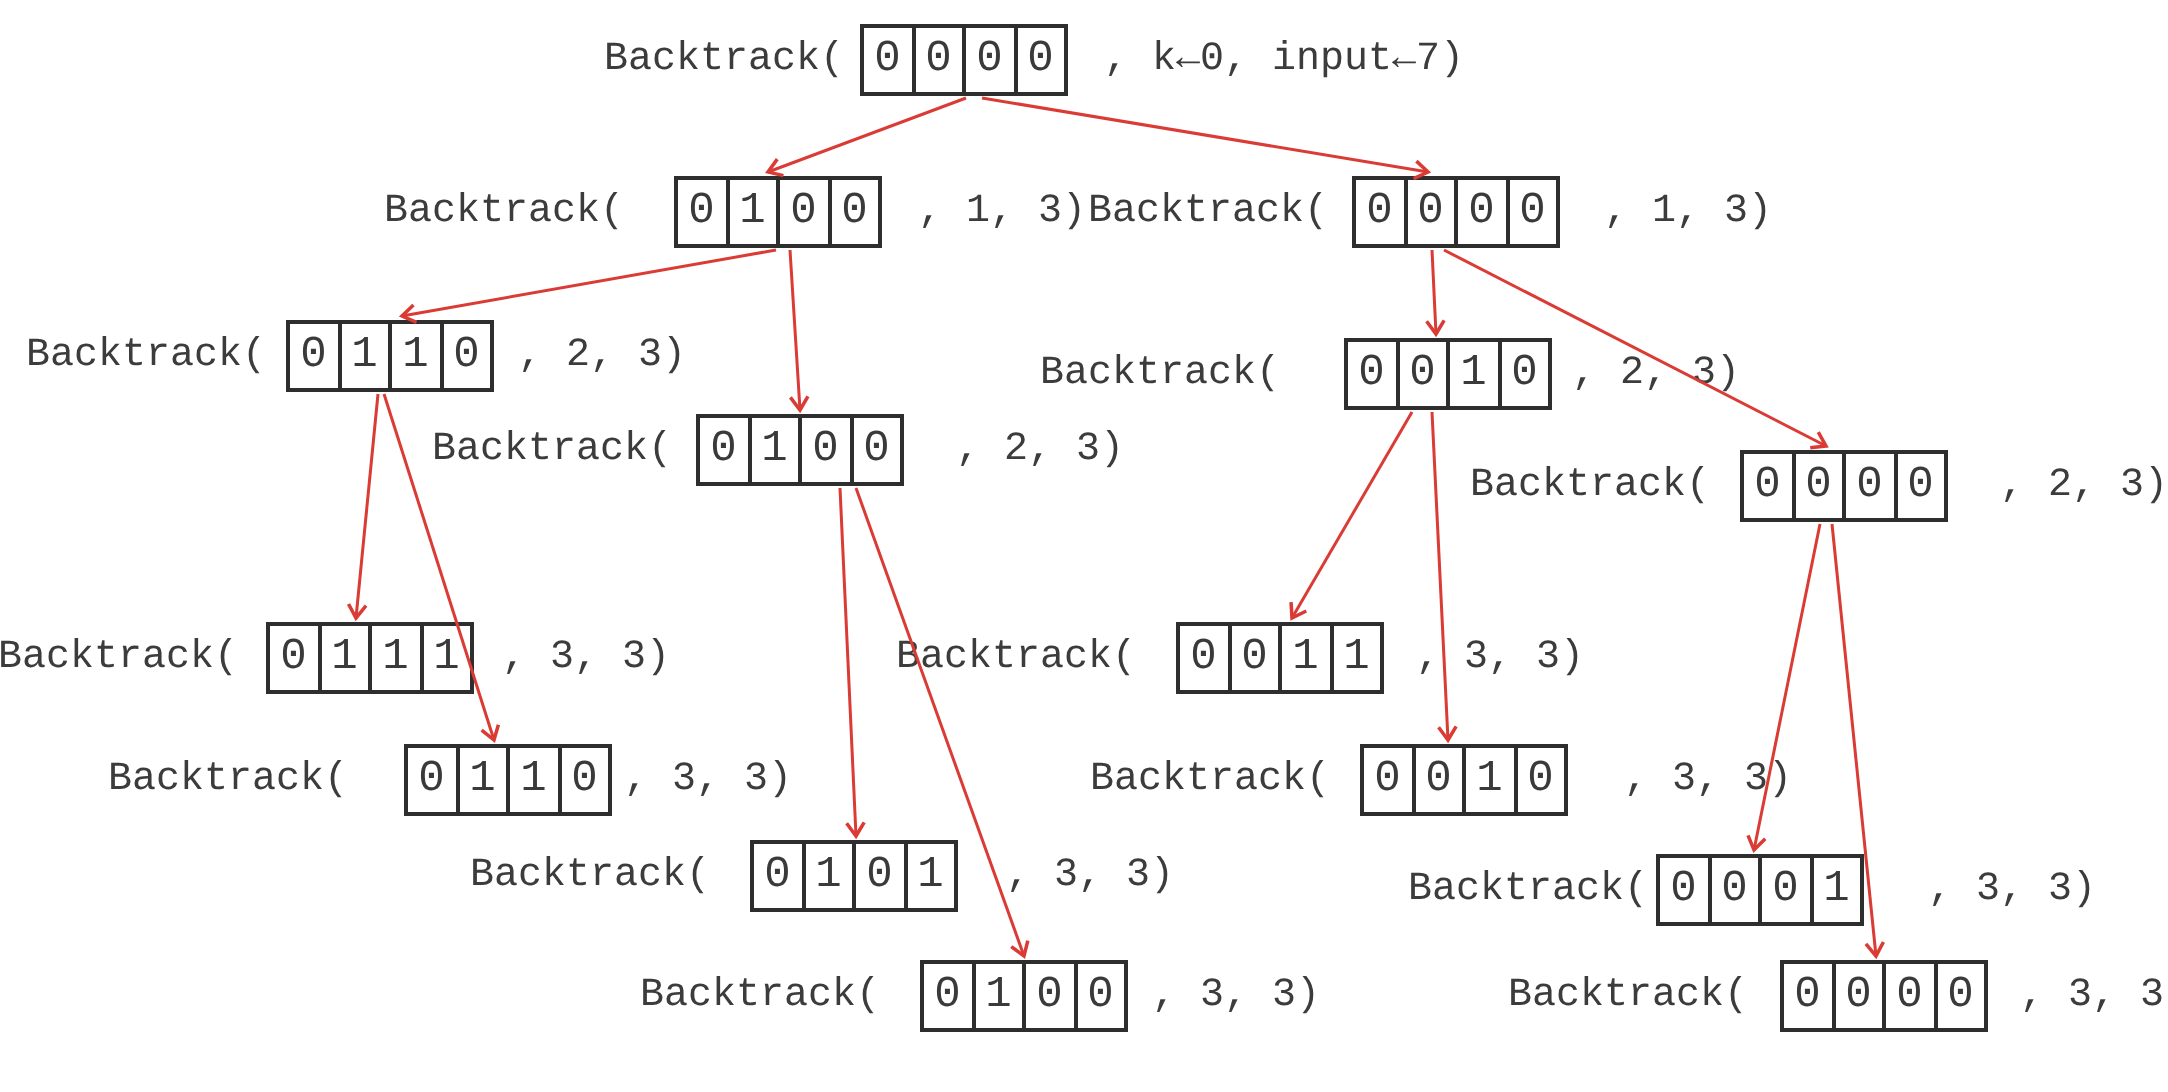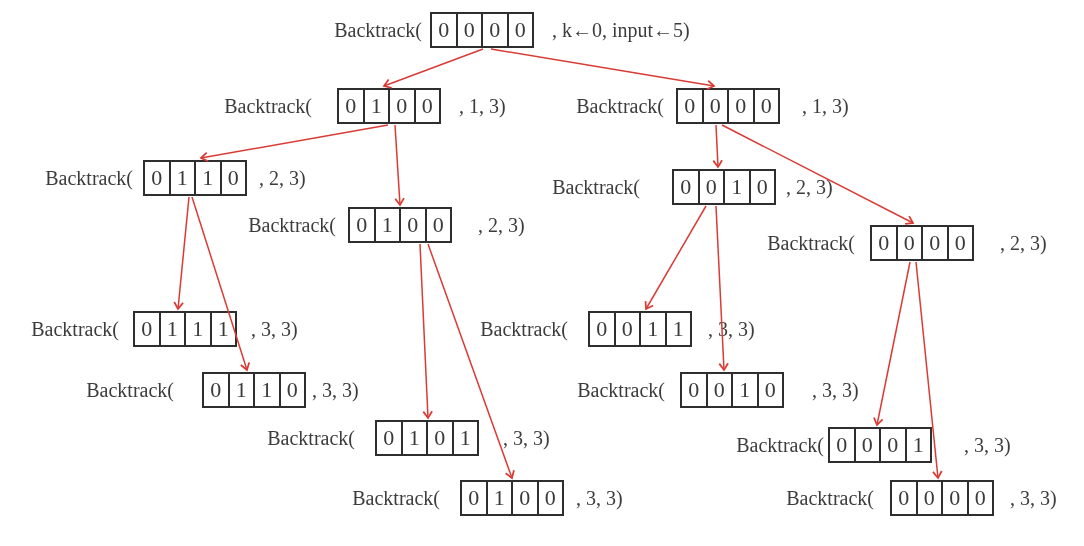--- a/index.html
+++ b/index.html
@@ -1,20 +1,20 @@
 <!DOCTYPE html>
 <html><head>
 <meta charset="utf-8">
 <style>
   html,body { margin:0; padding:0; background:#ffffff; }
   .canvas {
     position:relative;
     width:1084px; height:546px;
     background:#ffffff;
-    font-family:Liberation Serif, serif;
+    font-family:Liberation Mono, monospace;
     color:#3c3c3c;
     overflow:hidden;
   }
   .node { position:absolute; width:104px; height:36px; z-index:1; }
   .cells { display:flex; width:100%; height:100%; background:#fff; }
   .cell {
     flex:1;
     border:2px solid #2e2e2e;
     margin-left:-2px;
     display:flex; align-items:center; justify-content:center;
@@ -41,21 +41,21 @@
 
 <div class="canvas">
     <div class="node" style="left: 430px; top: 12px;">
       <span class="prefix" style="right: calc(100% + 8px);">Backtrack(</span>
       <div class="cells">
         <div class="cell" style="border-color: rgb(46, 46, 46);">0</div>
         <div class="cell" style="border-color: rgb(46, 46, 46);">0</div>
         <div class="cell" style="border-color: rgb(46, 46, 46);">0</div>
         <div class="cell" style="border-color: rgb(46, 46, 46);">0</div>
       </div>
-      <span class="suffix" style="left: calc(100% + 18px);">, k←0, input←5)</span>
+      <span class="suffix" style="left: calc(100% + 18px);">, k←0, input←7)</span>
     </div>
     <div class="node" style="left: 337px; top: 88px;">
       <span class="prefix" style="right: calc(100% + 25px);">Backtrack(</span>
       <div class="cells">
         <div class="cell" style="border-color: rgb(46, 46, 46);">0</div>
         <div class="cell" style="border-color: rgb(46, 46, 46);">1</div>
         <div class="cell" style="border-color: rgb(46, 46, 46);">0</div>
         <div class="cell" style="border-color: rgb(46, 46, 46);">0</div>
       </div>
       <span class="suffix" style="left: calc(100% + 18px);">, 1, 3)</span>

